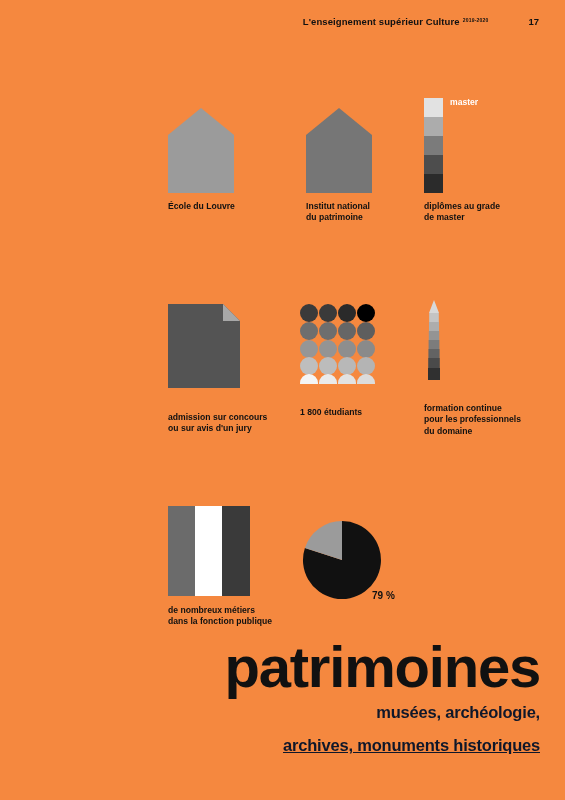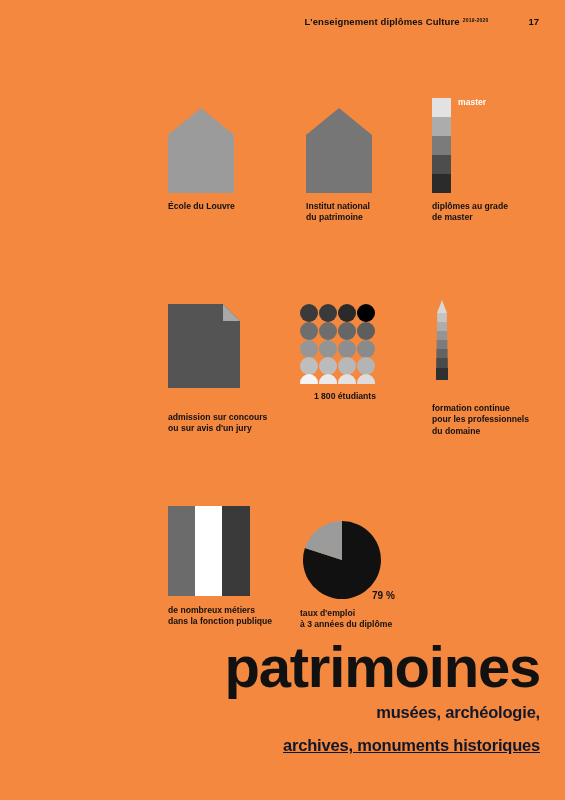--- a/index.html
+++ b/index.html
@@ -35,21 +35,21 @@
   
   .cell{position:absolute;}
   .caption{
     font-size:8.6px;font-weight:bold;line-height:1.33;
     letter-spacing:0px;color:#111;white-space:pre-line;
   }
 
   
   .col1{left:168px;}
   .col2{left:300px;}
-  .col3{left:424px;margin-left:8px;}
+  .col3{left:424px;}
 
   
   .house{width:66px;height:85px;display:block;}
 
   
   .legendbar{width:19px;display:block;}
   .legend-wrap{position:relative;}
   .legend-label{
     position:absolute;left:26px;top:0px;
     font-size:8.6px;font-weight:bold;color:#fff;line-height:1;
@@ -88,21 +88,21 @@
     font-size:16.5px;font-weight:bold;line-height:1.28;
     letter-spacing:-0.2px;color:#0f172a;margin:6px 0 0 0;
   }
 </style>
 </head>
 <body>
 
 <div class="page">
 
   <div class="header">
-    <span class="header-title">L'enseignement diplômes Culture</span>
+    <span class="header-title">L'enseignement supérieur Culture</span>
     <span class="header-years">2019-2020</span>
     <span class="header-page">17</span>
   </div>
 
   <div class="cell col1" style="top:108px;">
     <svg class="house" viewBox="0 0 66 85">
       <polygon points="0,27 33,0 66,27 66,85 0,85" fill="#9B9B9B"></polygon>
     </svg>
     <div class="caption" style="margin-top:8px;">École du Louvre</div>
   </div>
@@ -165,21 +165,21 @@
         <circle cx="47" cy="62" r="9" fill="#B8B8B8"></circle>
         <circle cx="66" cy="62" r="9" fill="#B4B4B4"></circle>
       </g>
       <g>
         <circle cx="9" cy="79" r="9" fill="#F4F4F4"></circle>
         <circle cx="28" cy="79" r="9" fill="#EAEAEA"></circle>
         <circle cx="47" cy="79" r="9" fill="#E2E2E2"></circle>
         <circle cx="66" cy="79" r="9" fill="#DCDCDC"></circle>
       </g>
     </svg>
-    <div class="caption" style="margin-top:7px;text-align:right;">1 800 étudiants</div>
+    <div class="caption" style="margin-top:23px;">1 800 étudiants</div>
   </div>
 
   <div class="cell col3" style="top:300px;">
     <svg class="obelisk" width="20" height="90" viewBox="0 0 20 90">
       <polygon points="10,0 15,13 5,13" fill="#D8D8D8"></polygon>
       <rect x="5.2" y="13" width="9.6" height="9" fill="#C4C4C4"></rect>
       <rect x="5.0" y="22" width="10.0" height="9" fill="#ADADAD"></rect>
       <rect x="4.8" y="31" width="10.4" height="9" fill="#949494"></rect>
       <rect x="4.6" y="40" width="10.8" height="9" fill="#7C7C7C"></rect>
       <rect x="4.4" y="49" width="11.2" height="9" fill="#636363"></rect>
@@ -204,22 +204,20 @@
   <div class="cell col2" style="top:518px;">
     <div class="pie-wrap">
       <svg class="pie" width="84" height="84" viewBox="0 0 84 84">
 
         <path d="M42,42 L42,3 A39,39 0 1 1 4.9,29.9 Z" fill="#111111"></path>
 
         <path d="M42,42 L4.9,29.9 A39,39 0 0 1 42,3 Z" fill="#9B9B9B"></path>
       </svg>
       <span class="pie-pct">79 %</span>
     </div>
-    <div class="caption" style="margin-top:-5px;">taux d'emploi
-à 3 années du diplôme</div>
   </div>
 
   <div class="titleblock">
     <div class="bigtitle">patrimoines</div>
     <div class="subtitle">musées, archéologie,</div>
     <div class="subtitle" style="margin-top:12px;text-decoration:underline;">archives, monuments historiques</div>
   </div>
 
 </div>
 

